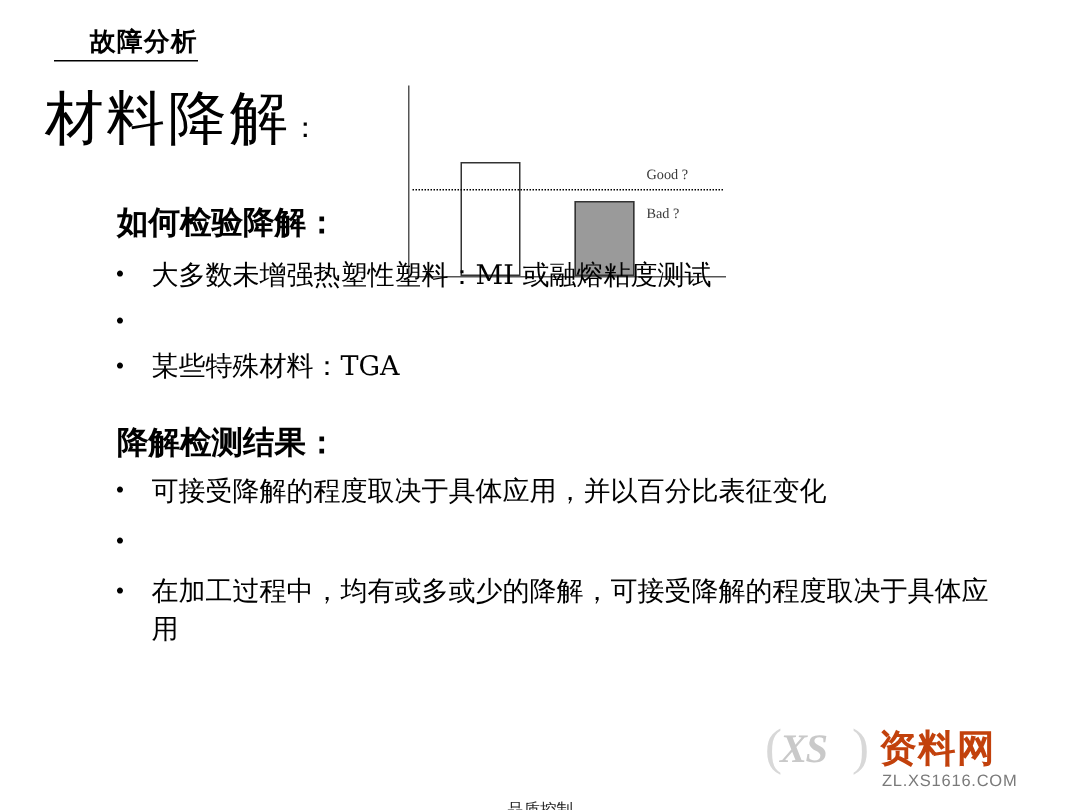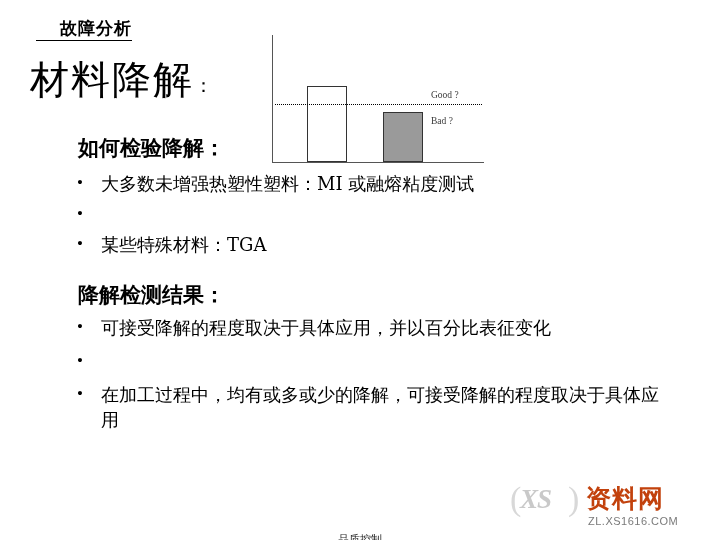--- a/index.html
+++ b/index.html
@@ -58,21 +58,21 @@
     font-family: "DejaVu Serif", serif;
     font-size: 19px;
     line-height: 1;
     padding-bottom: 4px;
   }
 
   
   .chart {
     position: absolute;
     left: 272px;
-    top: 35px;
+    top: 57px;
     width: 212px;
     height: 128px;
     background: #ffffff;
     border-left: 1.5px solid #555;
     border-bottom: 1.5px solid #555;
     box-sizing: border-box;
     padding-left: 48px;
   }
   .chart-inner {
     position: absolute;

